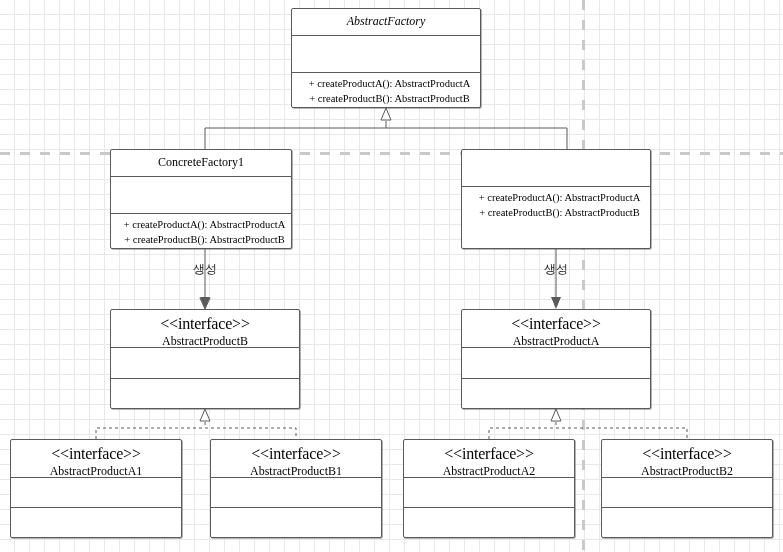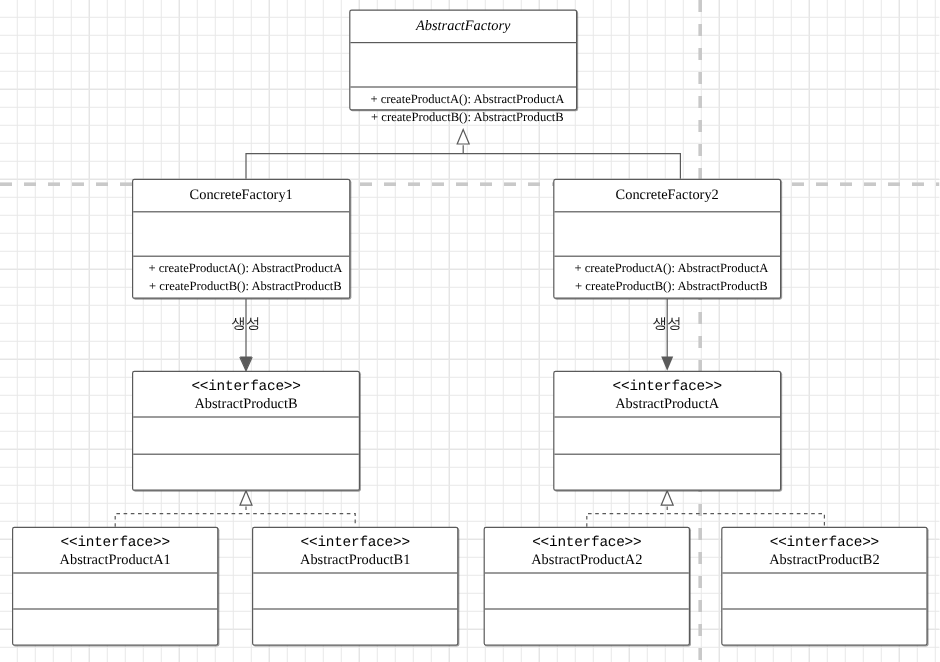--- a/index.html
+++ b/index.html
@@ -69,22 +69,22 @@
     padding-top: 5px;
     line-height: 1.18;
     font-size: 11.5px;
     color: #000000;
   }
   .uml-title.abstract-name {
     font-style: italic;
   }
   .stereotype {
     display: block;
-    font-size: 12px;
-    font-family: Liberation Mono, monospace;
+    font-size: 16px;
+    font-family: Liberation Serif, serif;
     letter-spacing: -0.2px;
   }
   .type-name {
     display: block;
     font-size: 12px;
   }
   .uml-members {
     padding: 4px 0 4px 7px;
     font-size: 10.5px;
     line-height: 1.42;
@@ -153,21 +153,21 @@
         <path d="M489,439 L489,428 L687,428 L687,439" stroke-dasharray="3,3"></path>
         <polygon points="556,409 551,421 561,421" fill="#ffffff" stroke="#5a5a5a" stroke-width="1"></polygon>
       </g>
 
     </g>
   </svg>
 
   <div class="edge-label" style="left:205px; top:261px;">생성</div>
   <div class="edge-label" style="left:556px; top:261px;">생성</div>
 
-  <div class="uml-class" style="left:291px; top:8px; width:190px; height:84px;">
+  <div class="uml-class" style="left:291px; top:8px; width:190px; height:100px;">
     <div class="uml-compartment uml-title abstract-name" style="height:27px;">
       <span class="type-name">AbstractFactory</span>
     </div>
     <div class="uml-compartment" style="height:37px;"></div>
     <div class="uml-compartment uml-members">
       <div>+ createProductA(): AbstractProductA</div>
       <div>+ createProductB(): AbstractProductB</div>
     </div>
   </div>
 
@@ -176,23 +176,20 @@
       <span class="type-name">ConcreteFactory1</span>
     </div>
     <div class="uml-compartment" style="height:37px;"></div>
     <div class="uml-compartment uml-members">
       <div>+ createProductA(): AbstractProductA</div>
       <div>+ createProductB(): AbstractProductB</div>
     </div>
   </div>
 
   <div class="uml-class" style="left:461px; top:149px; width:190px; height:100px;">
-    <div class="uml-compartment uml-title" style="height:27px;">
-      <span class="type-name">ConcreteFactory2</span>
-    </div>
     <div class="uml-compartment" style="height:37px;"></div>
     <div class="uml-compartment uml-members">
       <div>+ createProductA(): AbstractProductA</div>
       <div>+ createProductB(): AbstractProductB</div>
     </div>
   </div>
 
   <div class="uml-class" style="left:110px; top:309px; width:190px; height:100px;">
     <div class="uml-compartment uml-title" style="height:38px;">
       <span class="stereotype">&lt;&lt;interface&gt;&gt;</span>

